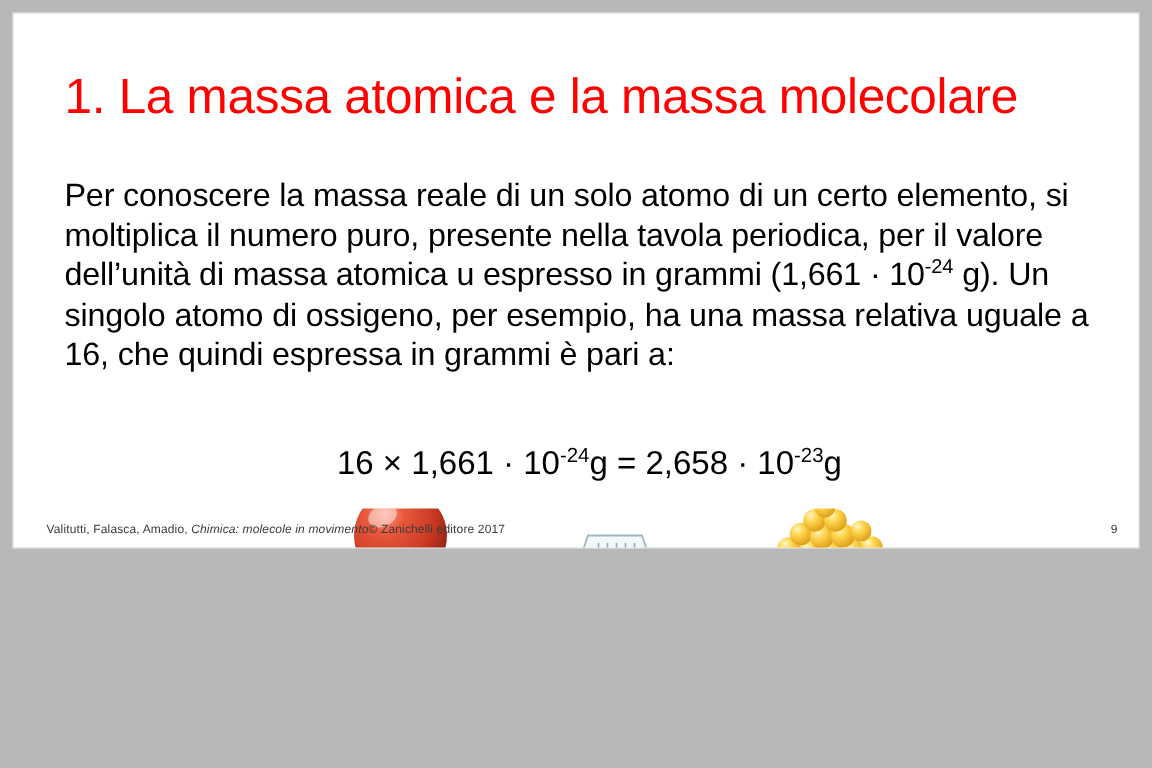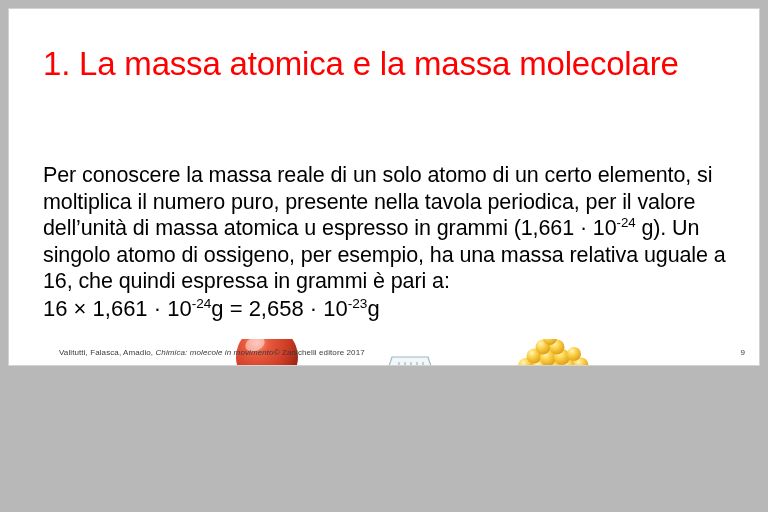--- a/index.html
+++ b/index.html
@@ -41,30 +41,29 @@
 
   
   #body-text {
     position: absolute;
     left: 34px; top: 108px;
     width: 700px;
     color: #000000;
     font-size: 21.5px;
     line-height: 26.5px;
     letter-spacing: -0.1px;
-    margin-top: 45px;
   }
   #body-text sup { font-size: 0.62em; vertical-align: super; line-height: 0; }
 
   
   #formula {
     position: absolute;
     left: 34px; top: 286px;
     width: 700px;
-    text-align: left;
+    text-align: center;
     color: #000000;
     font-size: 22px;
     line-height: 27px;
   }
   #formula sup { font-size: 0.62em; vertical-align: super; line-height: 0; }
 
   
   #balance-figure {
     position: absolute;
     left: 210px; top: 330px;
@@ -99,21 +98,20 @@
   }
 
   
   #footer {
     position: absolute;
     left: 22px; bottom: 8px;
     font-size: 8px;
     color: #3a3a3a;
     letter-spacing: 0.1px;
     white-space: nowrap;
-    margin-left: 28px;
   }
   #footer .italic { font-style: italic; }
   #page-number {
     position: absolute;
     right: 14px; bottom: 8px;
     font-size: 8px;
     color: #3a3a3a;
   }
 </style>
 </head>

